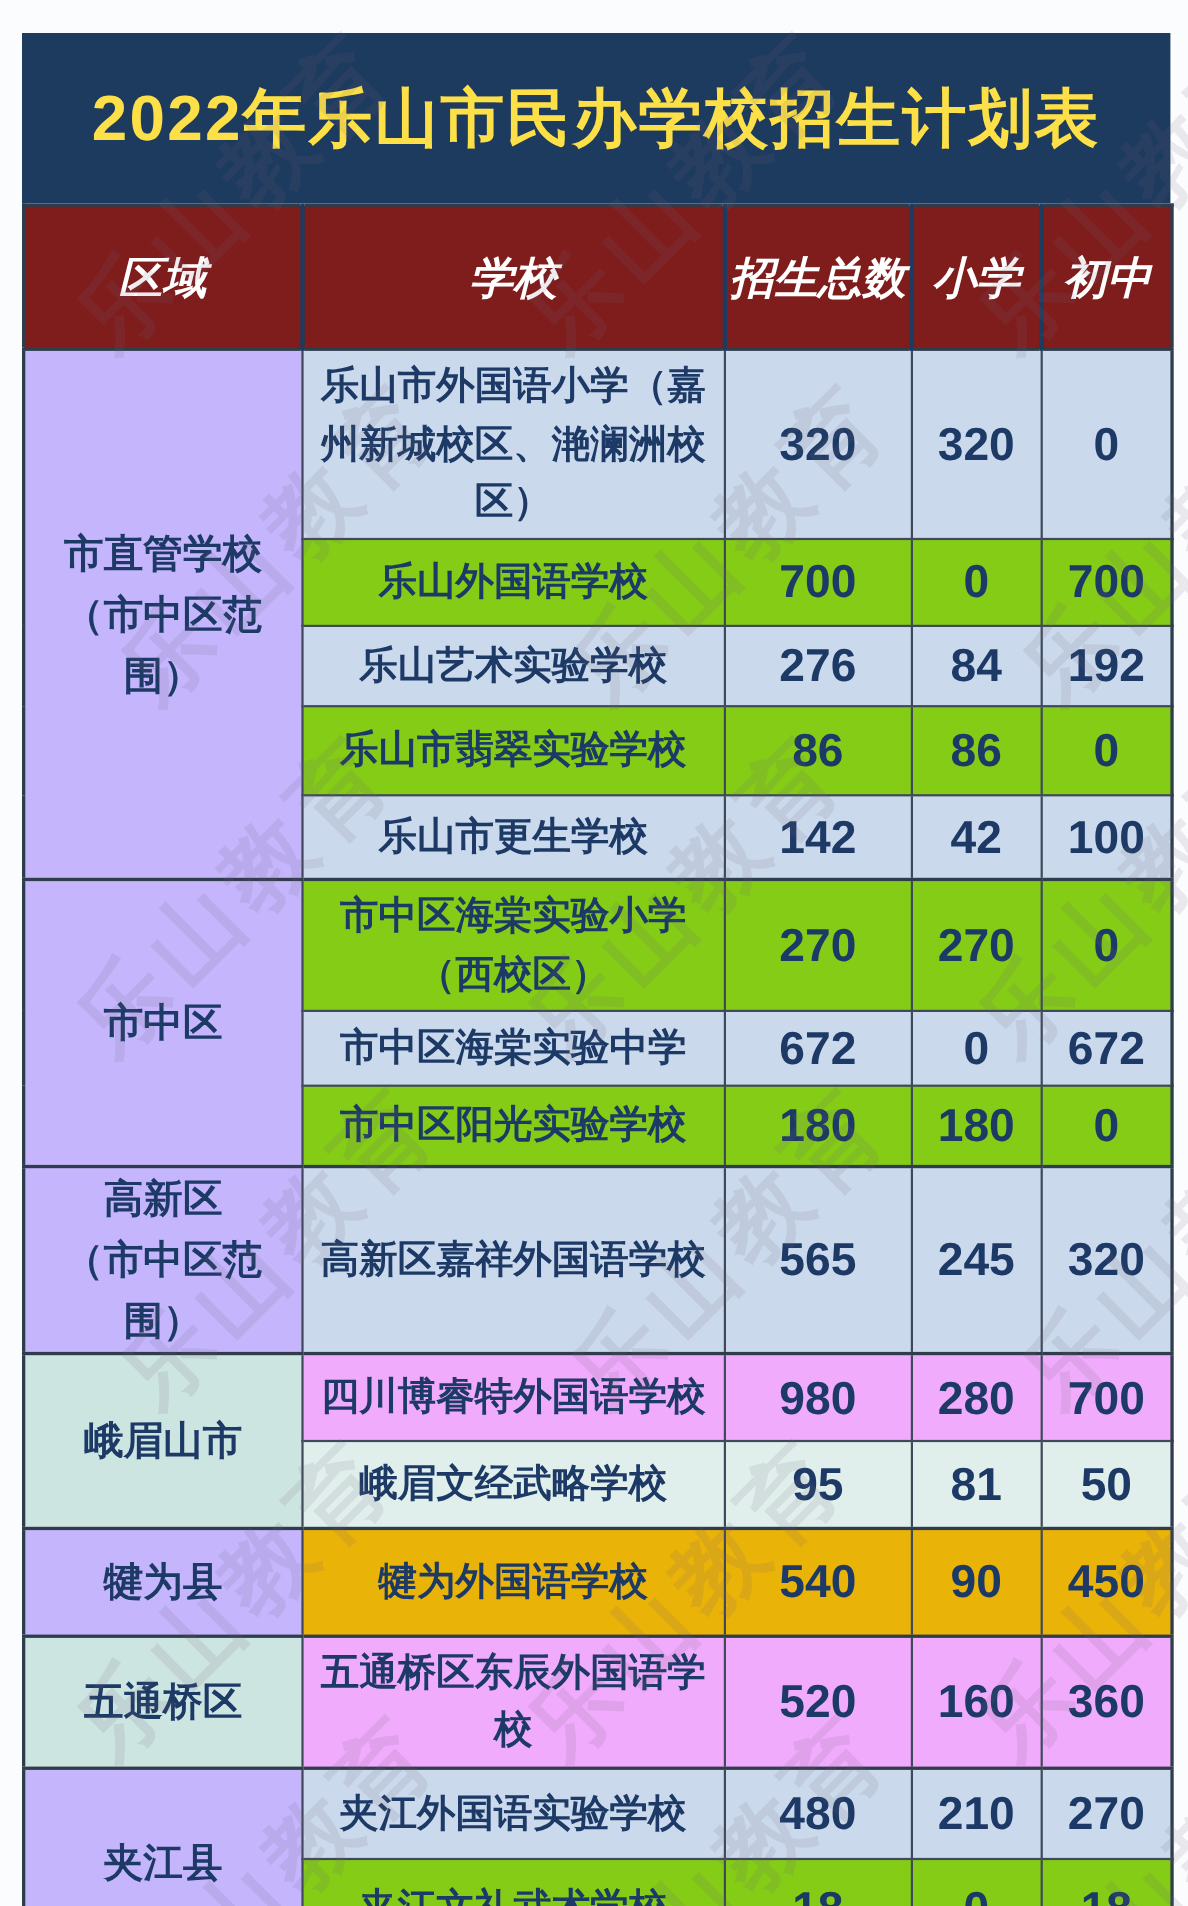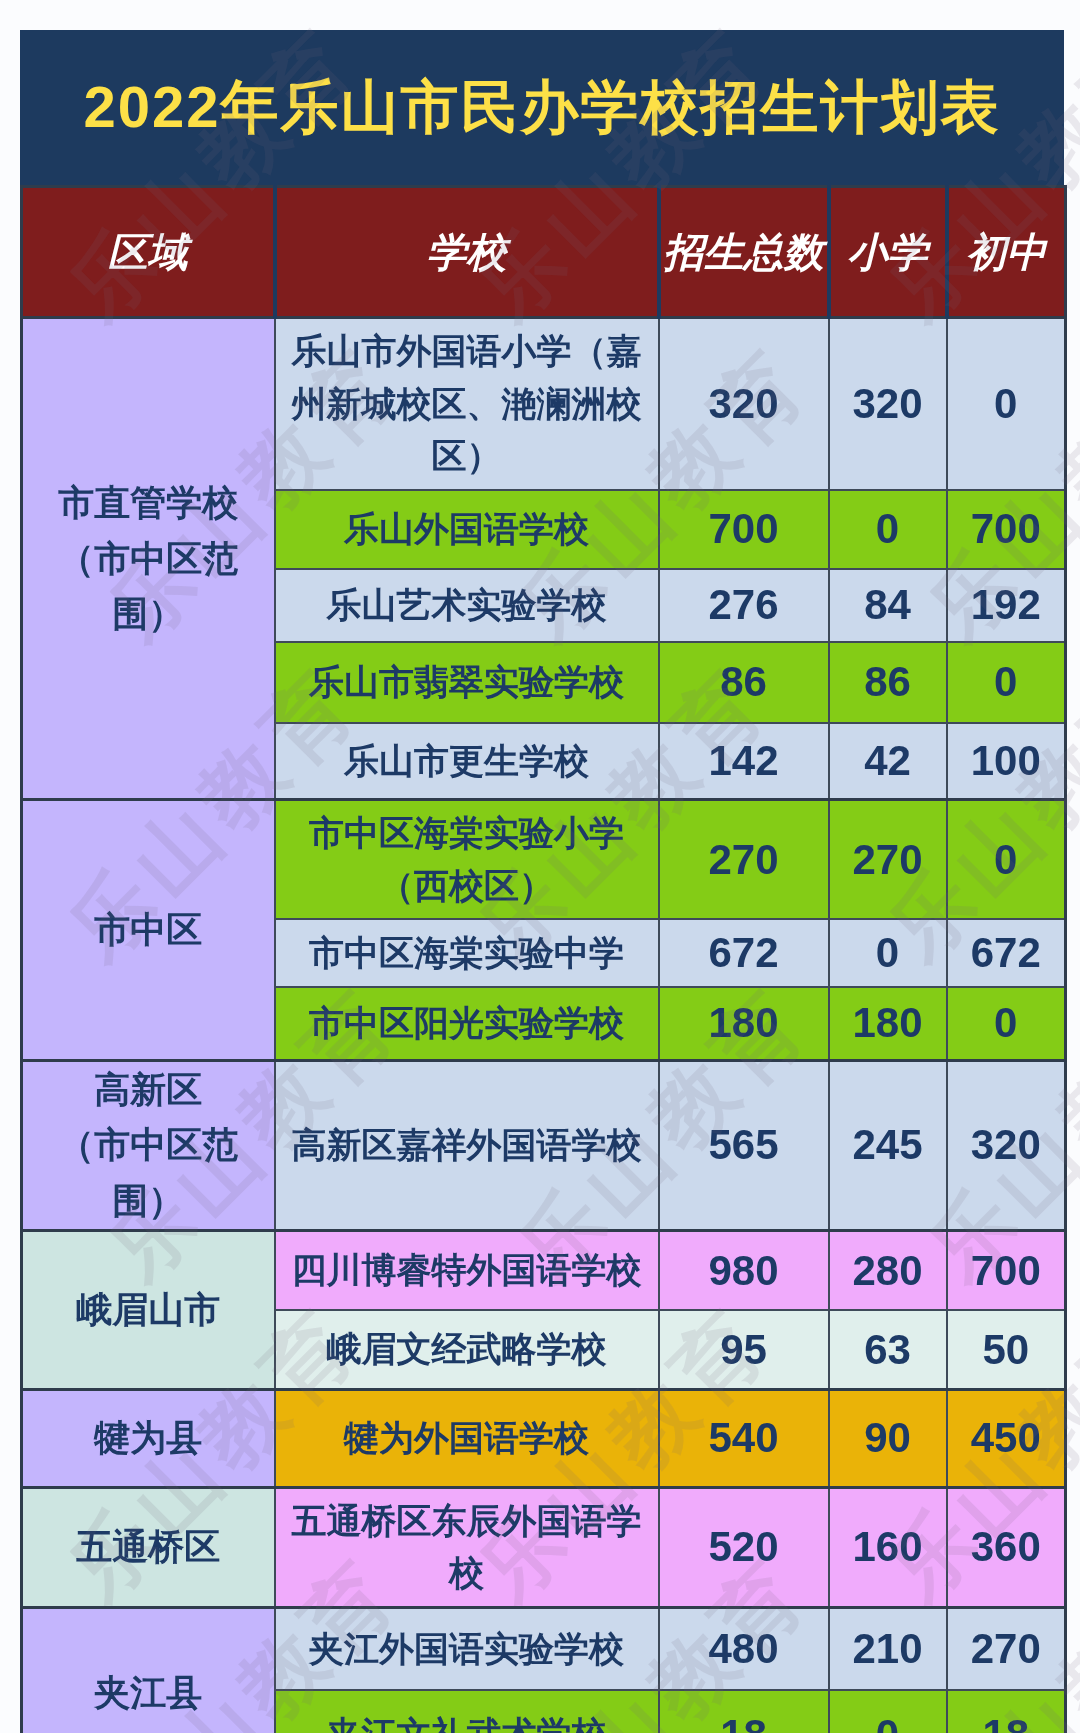--- a/index.html
+++ b/index.html
@@ -146,21 +146,21 @@
       <tr class="sec" style="height:80px">
         <td class="region rg-teal" rowspan="2">峨眉山市</td>
         <td class="school r-td">四川博睿特外国语学校</td>
         <td class="r-td">980</td>
         <td class="r-td">280</td>
         <td class="r-td">700</td>
       </tr>
       <tr style="height:79px">
         <td class="school r-tl">峨眉文经武略学校</td>
         <td class="r-tl">95</td>
-        <td class="r-tl">63</td>
+        <td class="r-tl">81</td>
         <td class="r-tl">50</td>
       </tr>
 
       <tr class="sec" style="height:98px">
         <td class="region rg-blue">犍为县</td>
         <td class="school r-p">犍为外国语学校</td>
         <td class="r-p">540</td>
         <td class="r-p">90</td>
         <td class="r-p">450</td>
       </tr>

